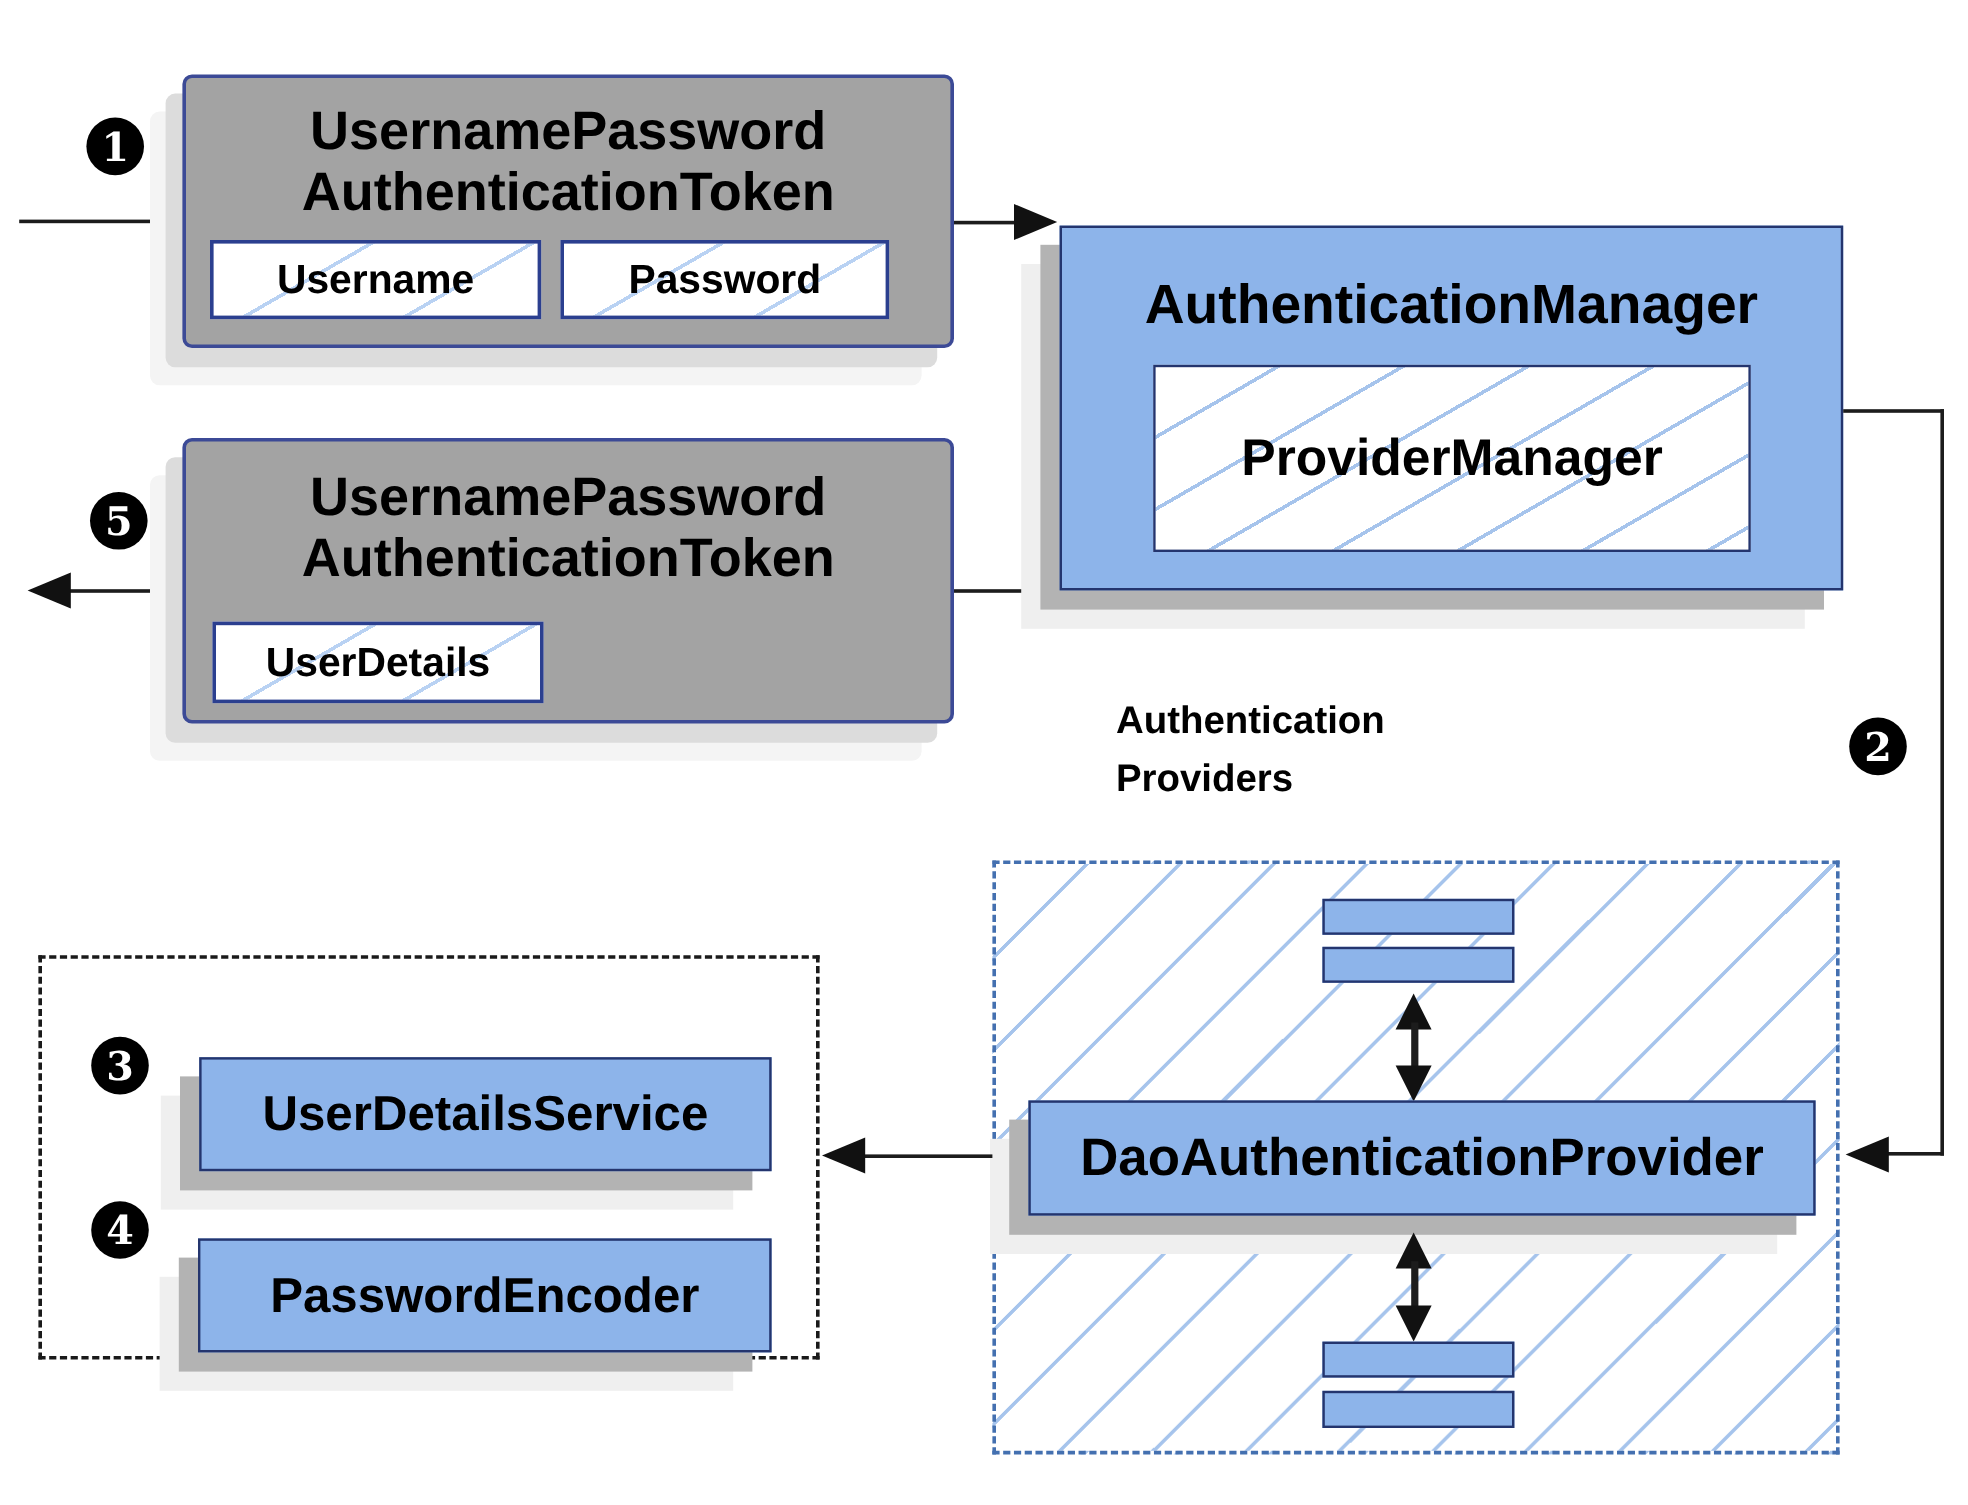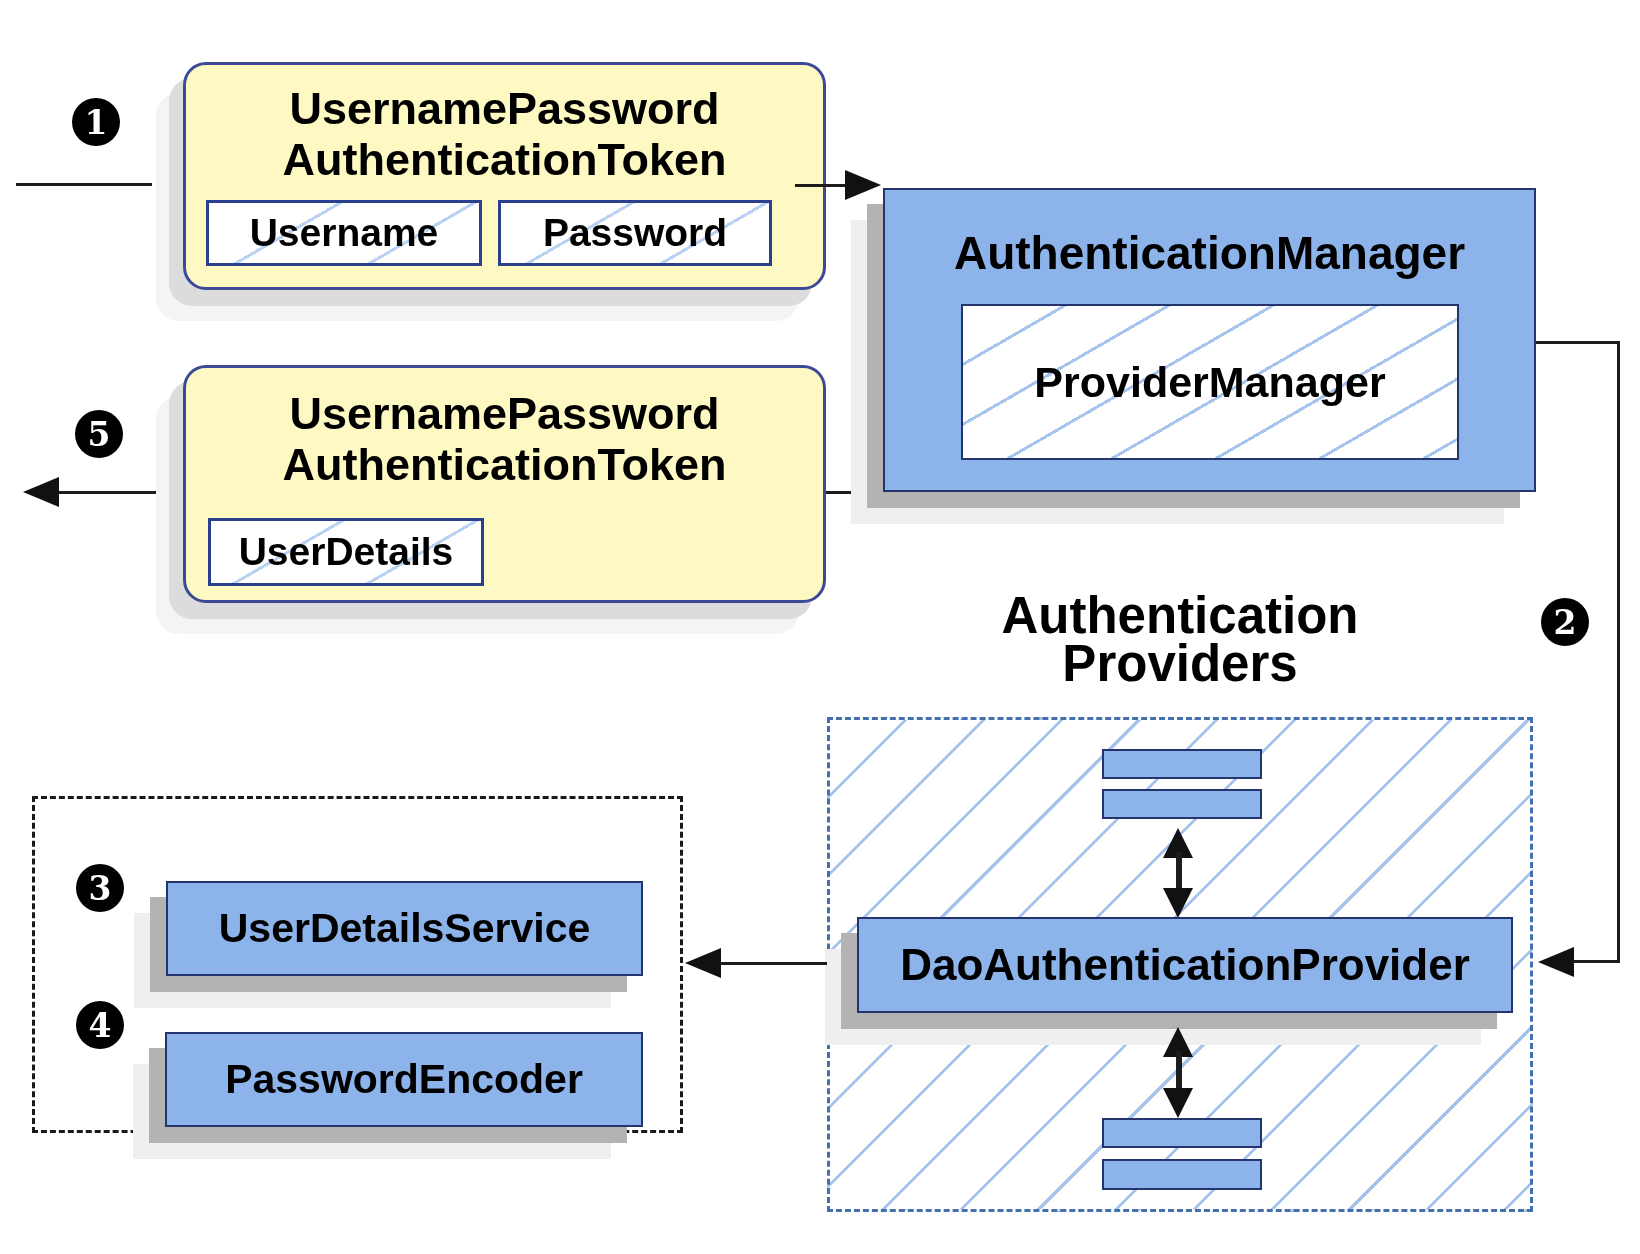--- a/index.html
+++ b/index.html
@@ -10,54 +10,53 @@
   
   .hline{position:absolute;height:3px;background:#1c1c1c;}
   .vline{position:absolute;width:3px;background:#1c1c1c;}
   
   .tri-right{position:absolute;width:0;height:0;border-top:15px solid transparent;border-bottom:15px solid transparent;border-left:36px solid #111;}
   .tri-left{position:absolute;width:0;height:0;border-top:15px solid transparent;border-bottom:15px solid transparent;border-right:36px solid #111;}
   .tri-up{position:absolute;width:0;height:0;border-left:15px solid transparent;border-right:15px solid transparent;border-bottom:30px solid #111;}
   .tri-down{position:absolute;width:0;height:0;border-left:15px solid transparent;border-right:15px solid transparent;border-top:30px solid #111;}
   
   .rounded-node{
-    position:absolute;background:#fef9c3;border:3px solid #3c4a96;border-radius:23px;
+    position:absolute;background:#a3a3a3;border:3px solid #3c4a96;border-radius:8px;
     box-shadow:-14px 16px 0 #dcdcdc,-27px 31px 0 #f4f4f4;
-    margin-left:31px;
   }
   .rect-node{
     position:absolute;background:#8db4ea;border:2px solid #24356e;
     box-shadow:-16px 16px 0 #b3b3b3,-32px 32px 0 #efefef;
     display:flex;align-items:center;justify-content:center;text-align:center;
   }
   .mini-rect{
     position:absolute;background:#8db4ea;border:2px solid #24356e;
   }
   .node-title{position:absolute;left:0;right:0;text-align:center;font-size:45px;line-height:51px;}
   .field-box{
     position:absolute;background-color:#ffffff;border:3px solid #2b3f8f;
     background-image:repeating-linear-gradient(150deg,transparent 0 64px,#b9d2f3 64px 67px);
-    display:flex;align-items:center;justify-content:center;font-size:39px;
+    display:flex;align-items:center;justify-content:center;font-size:34px;
   }
   .hatch-steep{
     position:absolute;background-color:#ffffff;border:2px solid #24356e;
     background-image:repeating-linear-gradient(150deg,transparent 0 49px,#a6c4ec 49px 52px);
     display:flex;align-items:center;justify-content:center;font-size:43px;
   }
   .providers-box{
     position:absolute;background-color:#ffffff;border:3px dashed #4470b0;
     background-image:repeating-linear-gradient(135deg,transparent 0 52px,#a6c4ec 52px 55px);
   }
   .group-box{position:absolute;background:transparent;border:3px dashed #1a1a1a;}
   .badge{
     position:absolute;width:48px;height:48px;border-radius:50%;background:#000;color:#fff;
     display:flex;align-items:center;justify-content:center;
     font-family:"DejaVu Serif",serif;font-size:33px;font-weight:700;
   }
-  .label-block{position:absolute;text-align:center;font-size:51px;line-height:48px;margin-top:16px;}
+  .label-block{position:absolute;text-align:left;font-size:32px;line-height:48px;}
   .dao-label{font-size:44px;}
   .svc-label{font-size:41px;margin-top:44px;}
 </style>
 </head>
 <body>
 
 <div id="canvas">
 
   <div class="hline" style="left:40px;top:491px;width:843px;"></div>
   <div class="tri-left" style="left:23px;top:477px;"></div>

